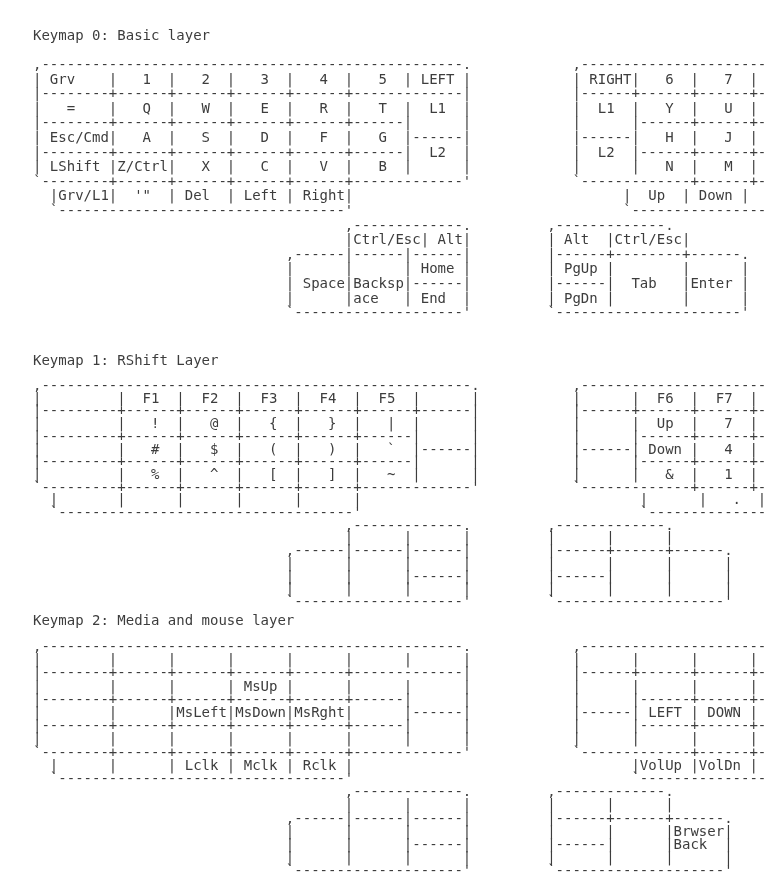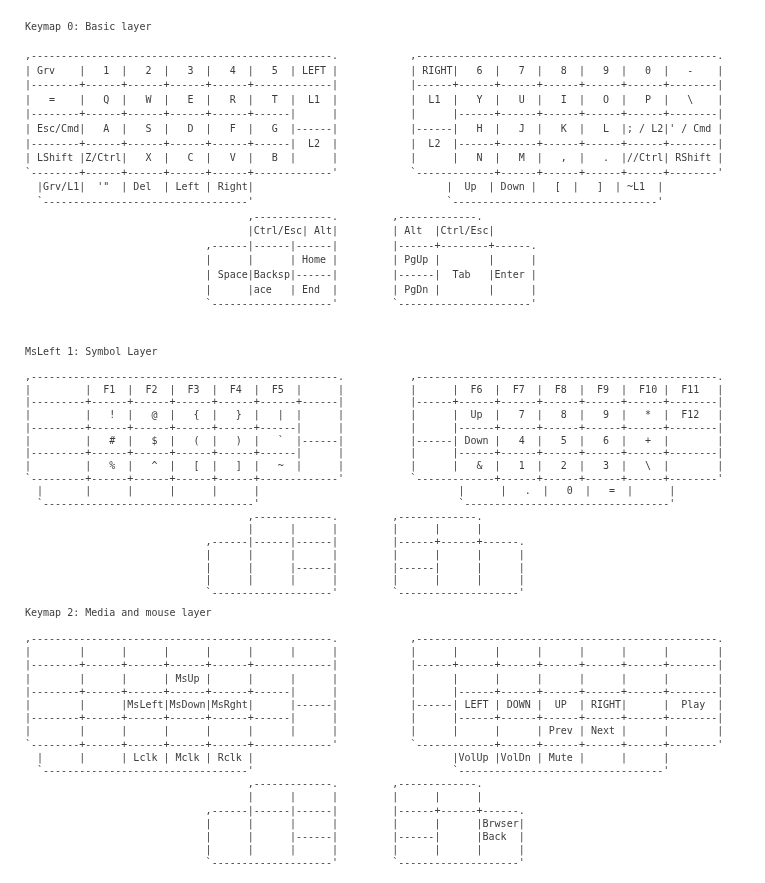--- a/index.html
+++ b/index.html
@@ -5,25 +5,25 @@
   html, body { margin:0; padding:0; }
   body {
     width:765px; height:883px;
     background:#ffffff;
     position:relative;
     overflow:hidden;
   }
   .kmtitle, .kmart {
     position:absolute;
     left:25px;
-    margin:0;
+    margin:8px;
     font-family:"DejaVu Sans Mono", monospace;
     color:#3d3d3d;
     white-space:pre;
-    font-size:10px;
+    font-size:14px;
     font-weight:normal;
   }
   
   #t0 { top:20px;  line-height:14.6px; }
   #a0 { top:49px;  line-height:14.6px; }
   #t1 { top:346px; line-height:12.7px; }
   #a1 { top:371px; line-height:12.7px; }
   #t2 { top:606px; line-height:13.2px; }
   #a2 { top:632px; line-height:13.2px; }
 </style>
@@ -48,21 +48,21 @@
                                      ,-------------.         ,-------------.
                                      |Ctrl/Esc| Alt|         | Alt  |Ctrl/Esc|
                               ,------|------|------|         |------+--------+------.
                               |      |      | Home |         | PgUp |        |      |
                               | Space|Backsp|------|         |------|  Tab   |Enter |
                               |      |ace   | End  |         | PgDn |        |      |
                               `--------------------'         `----------------------'</pre>
   </section>
 
   <section>
-    <div class="kmtitle" id="t1">MsLeft 1: Symbol Layer</div>
+    <div class="kmtitle" id="t1">Keymap 1: RShift Layer</div>
     <pre class="kmart" id="a1">,---------------------------------------------------.           ,--------------------------------------------------.
 |         |  F1  |  F2  |  F3  |  F4  |  F5  |      |           |      |  F6  |  F7  |  F8  |  F9  |  F10 |  F11   |
 |---------+------+------+------+------+------+------|           |------+------+------+------+------+------+--------|
 |         |   !  |   @  |   {  |   }  |   |  |      |           |      |  Up  |   7  |   8  |   9  |   *  |  F12   |
 |---------+------+------+------+------+------|      |           |      |------+------+------+------+------+--------|
 |         |   #  |   $  |   (  |   )  |   `  |------|           |------| Down |   4  |   5  |   6  |   +  |        |
 |---------+------+------+------+------+------|      |           |      |------+------+------+------+------+--------|
 |         |   %  |   ^  |   [  |   ]  |   ~  |      |           |      |   &amp;  |   1  |   2  |   3  |   \  |        |
 `---------+------+------+------+------+-------------'           `-------------+------+------+------+------+--------'
   |       |      |      |      |      |                                 |      |   .  |   0  |   =  |      |

